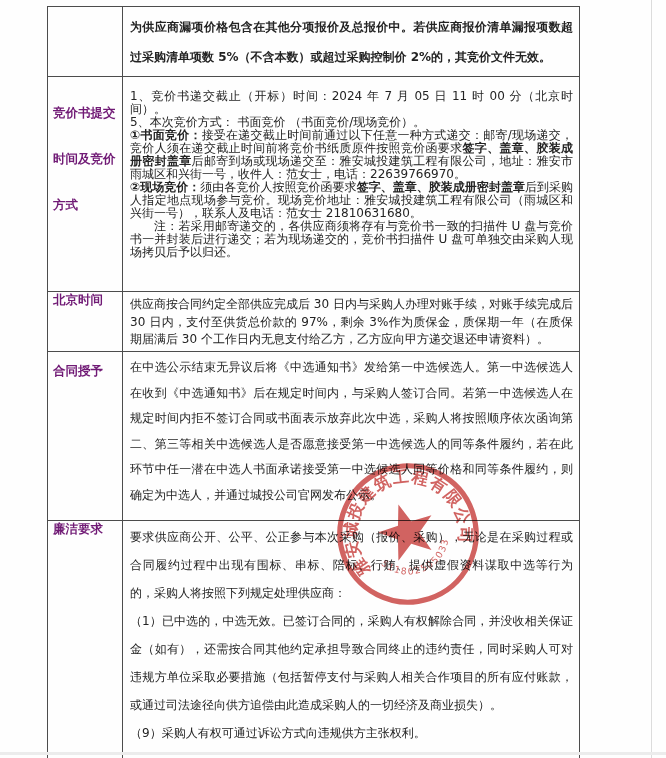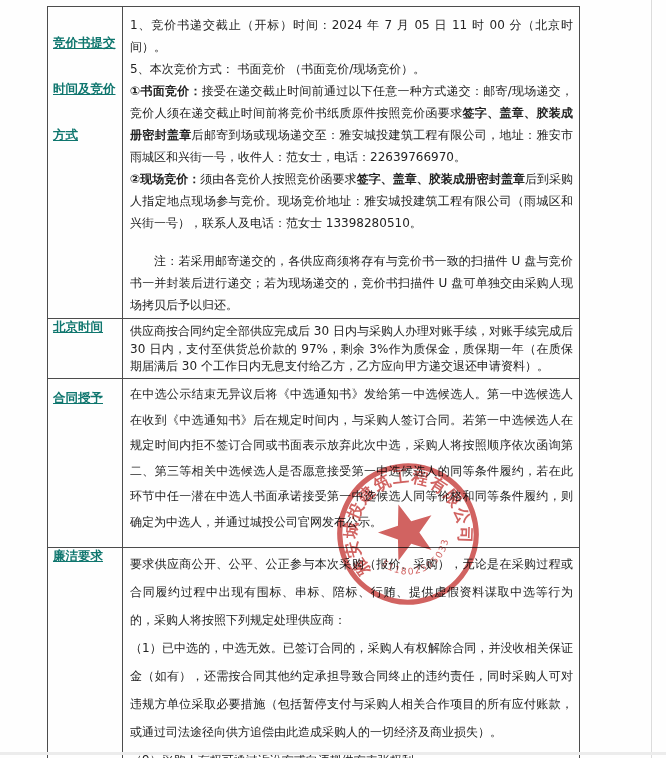--- a/index.html
+++ b/index.html
@@ -35,40 +35,39 @@
     border: 1.6px solid #4c4c4c;
     vertical-align: top;
     overflow: hidden;
   }
   col.c-label { width: 75px; }
 
   td.label {
     font-weight: bold;
     font-size: 12.5px;
     padding: 0 5px;
-    color: #0f766e;
+    color: #701a75;
     word-break: break-all;
-    text-decoration: underline;
   }
   td.label-mid { vertical-align: middle; }
 
   td.content {
     padding: 2px 6px 2px 7px;
     font-size: 12px;
     word-break: break-all;
     text-align: justify;
   }
   .para { margin: 0; }
   .b { font-weight: bold; }
   .u { text-underline-offset: 2px; }
-  .note { margin-top: 16px; text-indent: 2em; }
+  .note { margin-top: 0; text-indent: 2em; }
 
   
   tr.r-omission td.content   { line-height: 30px; padding-top: 5px; }
-  tr.r-submission td.content { line-height: 22px; padding-top: 7px; }
+  tr.r-submission td.content { line-height: 13px; padding-top: 13px; }
   tr.r-submission td.label   { padding-top: 13px; line-height: 46px; }
   tr.r-payment td.content    { line-height: 17.5px; padding-top: 4px; margin-left: 20px; }
   tr.r-award td.content      { line-height: 25.5px; padding-top: 3px; margin-left: 12px; }
   tr.r-award td.label        { padding-top: 9px; line-height: 20px; }
   tr.r-integrity td.content  { line-height: 28px; padding-top: 2px; }
 
   
   .seal {
     position: absolute;
     left: 334px; top: 460px;
@@ -84,27 +83,33 @@
 <body>
 
 <div class="scan-page">
 
   <table class="doc">
     <colgroup>
         <col class="c-label">
         <col>
       </colgroup>
     <tbody>
+        <tr class="r-omission">
+      <td class="label" style="height:69px"></td>
+      <td class="content">
+            <p class="para"><span class="b">为供应商漏项价格包含在其他分项报价及总报价中。若供应商报价清单漏报项数超过采购清单项数 5%（不含本数）或超过采购控制价 2%的，其竞价文件无效。</span></p>
+          </td>
+    </tr>
     <tr class="r-submission">
       <td class="label" style="height:201px">竞价书提交时间及竞价方式</td>
       <td class="content">
             <p class="para"><span>1、竞价书递交截止（开标）时间：2024 年 7 月 05 日 11 时 00 分（北京时间）。</span></p>
             <p class="para"><span>5、本次竞价方式：</span><span class="u"> 书面竞价 </span><span>（书面竞价/现场竞价）。</span></p>
             <p class="para"><span class="b">①书面竞价：</span><span>接受在递交截止时间前通过以下任意一种方式递交：</span><span class="u">邮寄/现场递交</span><span>，竞价人须在递交截止时间前将竞价书纸质原件按照竞价函要求</span><span class="b">签字、盖章、胶装成册密封盖章</span><span>后邮寄到场或现场递交至：雅安城投建筑工程有限公司，地址：</span><span class="u">雅安市雨城区和兴街一号</span><span>，收件人：</span><span class="u">范女士</span><span>，电话：</span><span class="u">22639766970</span><span>。</span></p>
-            <p class="para"><span class="b">②现场竞价：</span><span>须由各竞价人按照竞价函要求</span><span class="b">签字、盖章、胶装成册密封盖章</span><span>后到采购人指定地点现场参与竞价。现场竞价地址：</span><span class="u">雅安城投建筑工程有限公司（雨城区和兴街一号）</span><span>，联系人及电话：</span><span class="u">范女士 13398280510</span><span>。</span></p>
+            <p class="para"><span class="b">②现场竞价：</span><span>须由各竞价人按照竞价函要求</span><span class="b">签字、盖章、胶装成册密封盖章</span><span>后到采购人指定地点现场参与竞价。现场竞价地址：</span><span class="u">雅安城投建筑工程有限公司（雨城区和兴街一号）</span><span>，联系人及电话：</span><span class="u">范女士 21810631680</span><span>。</span></p>
             <p class="para note"><span>注：若采用邮寄递交的，各供应商须将存有与竞价书一致的扫描件 U 盘与竞价书一并封装后进行递交；若为现场递交的，竞价书扫描件 U 盘可单独交由采购人现场拷贝后予以归还。</span></p>
           </td>
     </tr>
     <tr class="r-payment">
       <td class="label label-mid" style="height:59px">北京时间</td>
       <td class="content">
             <p class="para"><span>供应商按合同约定全部供应完成后 30 日内与采购人办理对账手续，对账手续完成后 30 日内，支付至供货总价款的 97%，剩余 3%作为质保金，质保期一年（在质保期届满后 30 个工作日内无息支付给乙方，乙方应向甲方递交退还申请资料）。</span></p>
           </td>
     </tr>
     <tr class="r-award">

